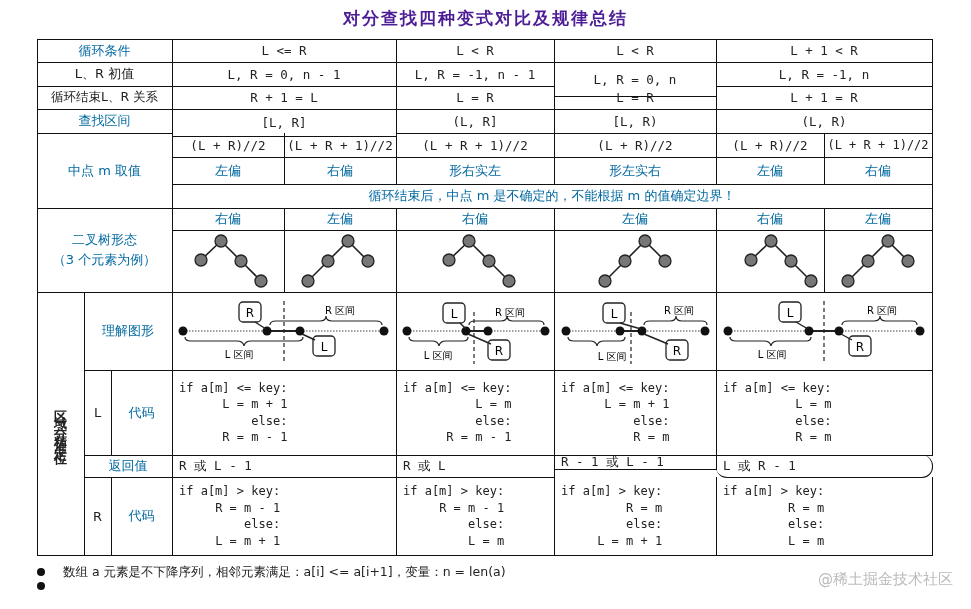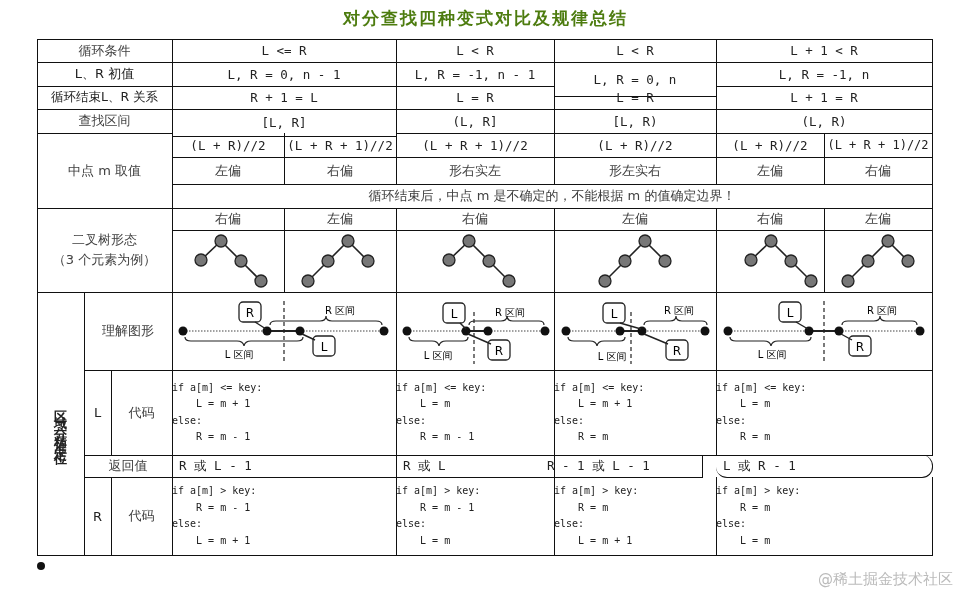--- a/index.html
+++ b/index.html
@@ -1,22 +1,22 @@
 <!DOCTYPE html>
 <html><head>
 <meta charset="utf-8">
 <style>
   html,body{margin:0;padding:0;background:#fff;}
   body{width:971px;height:609px;position:relative;overflow:hidden;font-family:"DejaVu Sans",sans-serif;color:#222;}
-  .title{position:absolute;left:0;top:7px;width:971px;text-align:center;font-weight:bold;font-size:17px;font-family:"DejaVu Serif",serif;letter-spacing:2px;color:#4d7c0f;}
+  .title{position:absolute;left:0;top:7px;width:971px;text-align:center;font-weight:bold;font-size:17px;font-family:"DejaVu Serif",serif;letter-spacing:2px;color:#4c1d95;}
   .cell{position:absolute;box-sizing:border-box;border-right:1px solid #111;border-bottom:1px solid #111;display:flex;align-items:center;justify-content:center;font-size:13px;white-space:nowrap;overflow:hidden;}
   .mono{font-family:"DejaVu Sans Mono",monospace;font-size:12.5px;}
-  .cjk{color:#404040;}
+  .cjk{color:#0369a1;}
   .left{justify-content:flex-start;padding-left:7px;}
-  .code{font-family:"DejaVu Sans Mono",monospace;font-size:10px;white-space:pre;line-height:16.5px;justify-content:flex-start;align-items:center;}
+  .code{font-family:"DejaVu Sans Mono",monospace;font-size:12px;white-space:pre;line-height:16.5px;justify-content:flex-start;align-items:center;padding-left:7px;text-align:right;}
   .frame{position:absolute;left:37px;top:39px;width:896px;height:517px;border-left:1px solid #111;border-top:1px solid #111;box-sizing:border-box;pointer-events:none;}
   .vert{flex-direction:column;font-weight:bold;font-family:"DejaVu Serif",serif;font-size:13px;line-height:21px;}
   .notes{position:absolute;left:37px;top:562px;font-size:12.5px;line-height:20px;}
   .notes div{display:flex;align-items:center;}
   .bullet{display:inline-block;width:8px;height:8px;border-radius:50%;background:#111;margin-right:18px;}
   .watermark{position:absolute;right:18px;top:570px;font-size:15px;color:#bbb;}
   svg text{font-family:"DejaVu Sans",sans-serif;}
 </style>
 </head>
 <body>
@@ -281,21 +281,21 @@
 else:
     R = m</div>
 <div class="cell code" style="left:716px;top:370px;width:217px;height:86px;">if a[m] &lt;= key:
     L = m
 else:
     R = m</div>
 
 <div class="cell cjk" style="left:84px;top:455px;width:89px;height:23px;">返回值</div>
 <div class="cell mono left" style="left:172px;top:455px;width:225px;height:23px;">R 或 L - 1</div>
 <div class="cell mono left" style="left:396px;top:455px;width:159px;height:23px;">R 或 L</div>
-<div class="cell mono left" style="left:540px;top:455px;width:163px;height:23px;">R - 1 或 L - 1</div>
+<div class="cell mono left" style="left:554px;top:455px;width:163px;height:15px;">R - 1 或 L - 1</div>
 <div class="cell mono left" style="left:716px;top:455px;width:217px;height:23px;border-radius:11px;">L 或 R - 1</div>
 
 <div class="cell" style="left:84px;top:477px;width:28px;height:79px;">R</div>
 <div class="cell cjk" style="left:111px;top:477px;width:62px;height:79px;">代码</div>
 <div class="cell code" style="left:172px;top:477px;width:225px;height:79px;">if a[m] &gt; key:
     R = m - 1
 else:
     L = m + 1</div>
 <div class="cell code" style="left:396px;top:477px;width:159px;height:79px;">if a[m] &gt; key:
     R = m - 1
@@ -306,15 +306,19 @@
 else:
     L = m + 1</div>
 <div class="cell code" style="left:716px;top:477px;width:217px;height:79px;">if a[m] &gt; key:
     R = m
 else:
     L = m</div>
 
 <div class="notes">
   <div>
       <span class="bullet"></span>
+      <span>数组 a 元素是不下降序列，相邻元素满足：a[i] &lt;= a[i+1]，变量：n = len(a)</span>
     </div>
+  <div>
+      <span class="bullet"></span>
+    </div>
 </div>
 <div class="watermark">@稀土掘金技术社区</div>
 
 </body></html>

